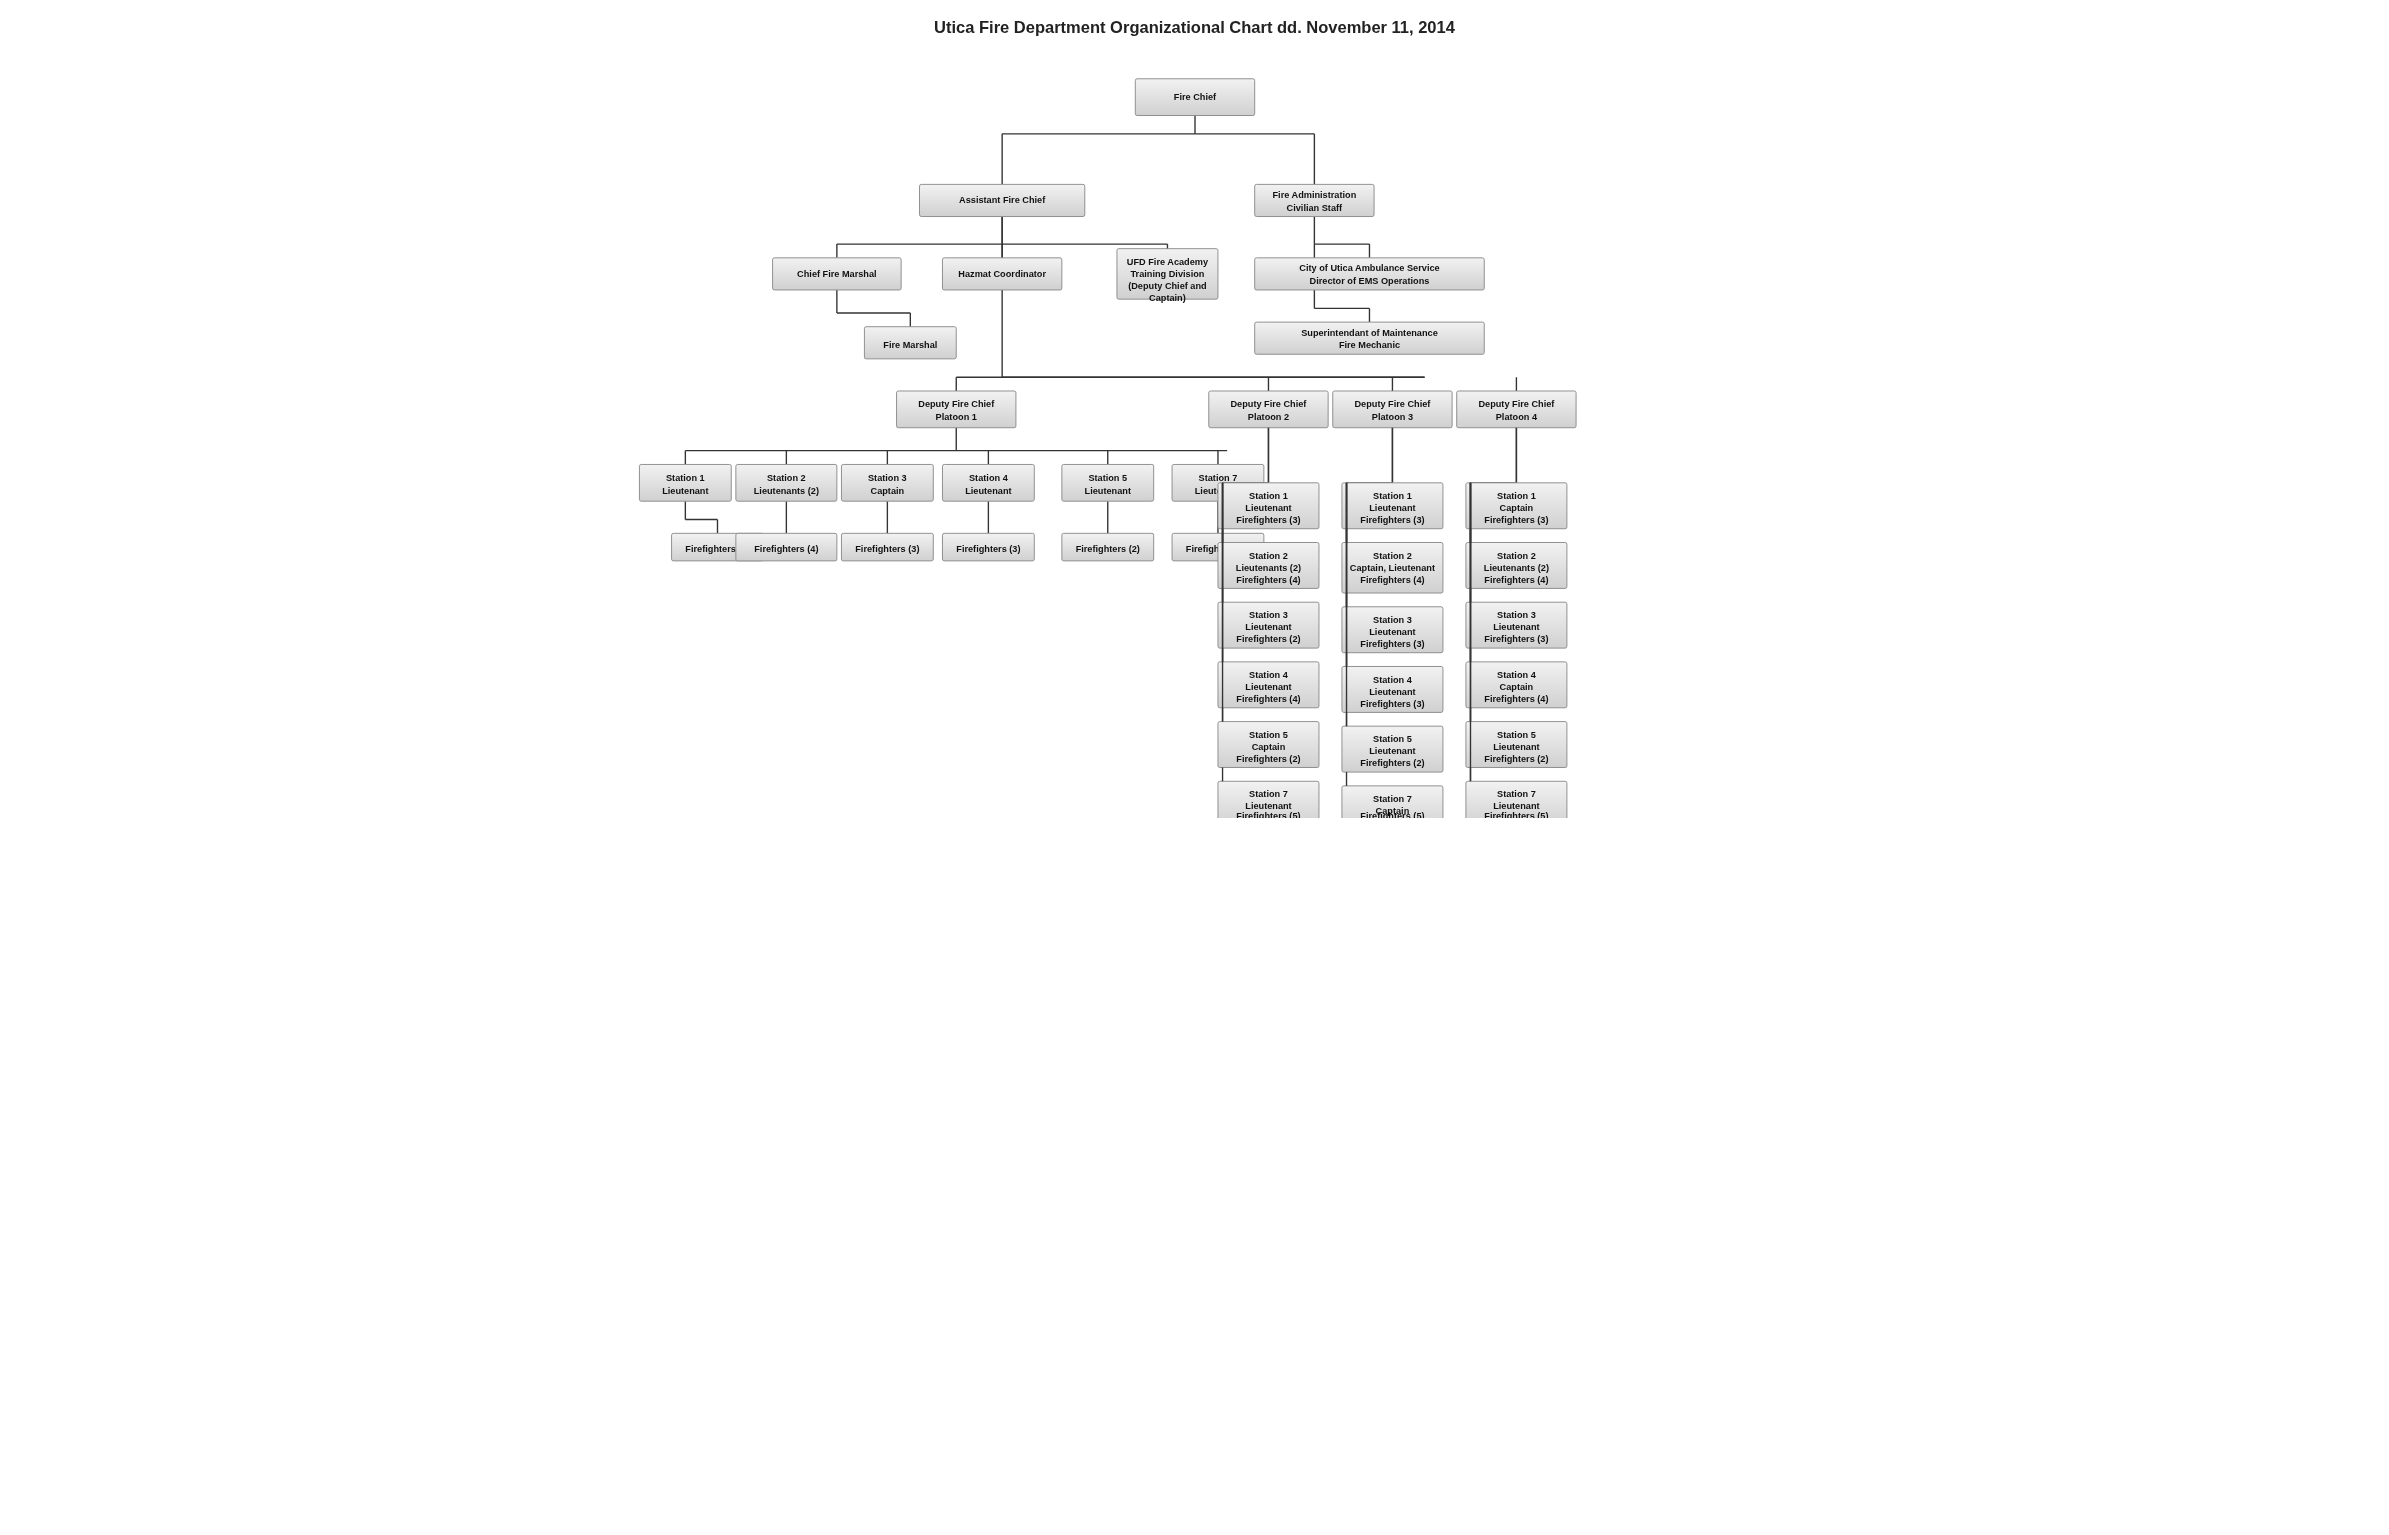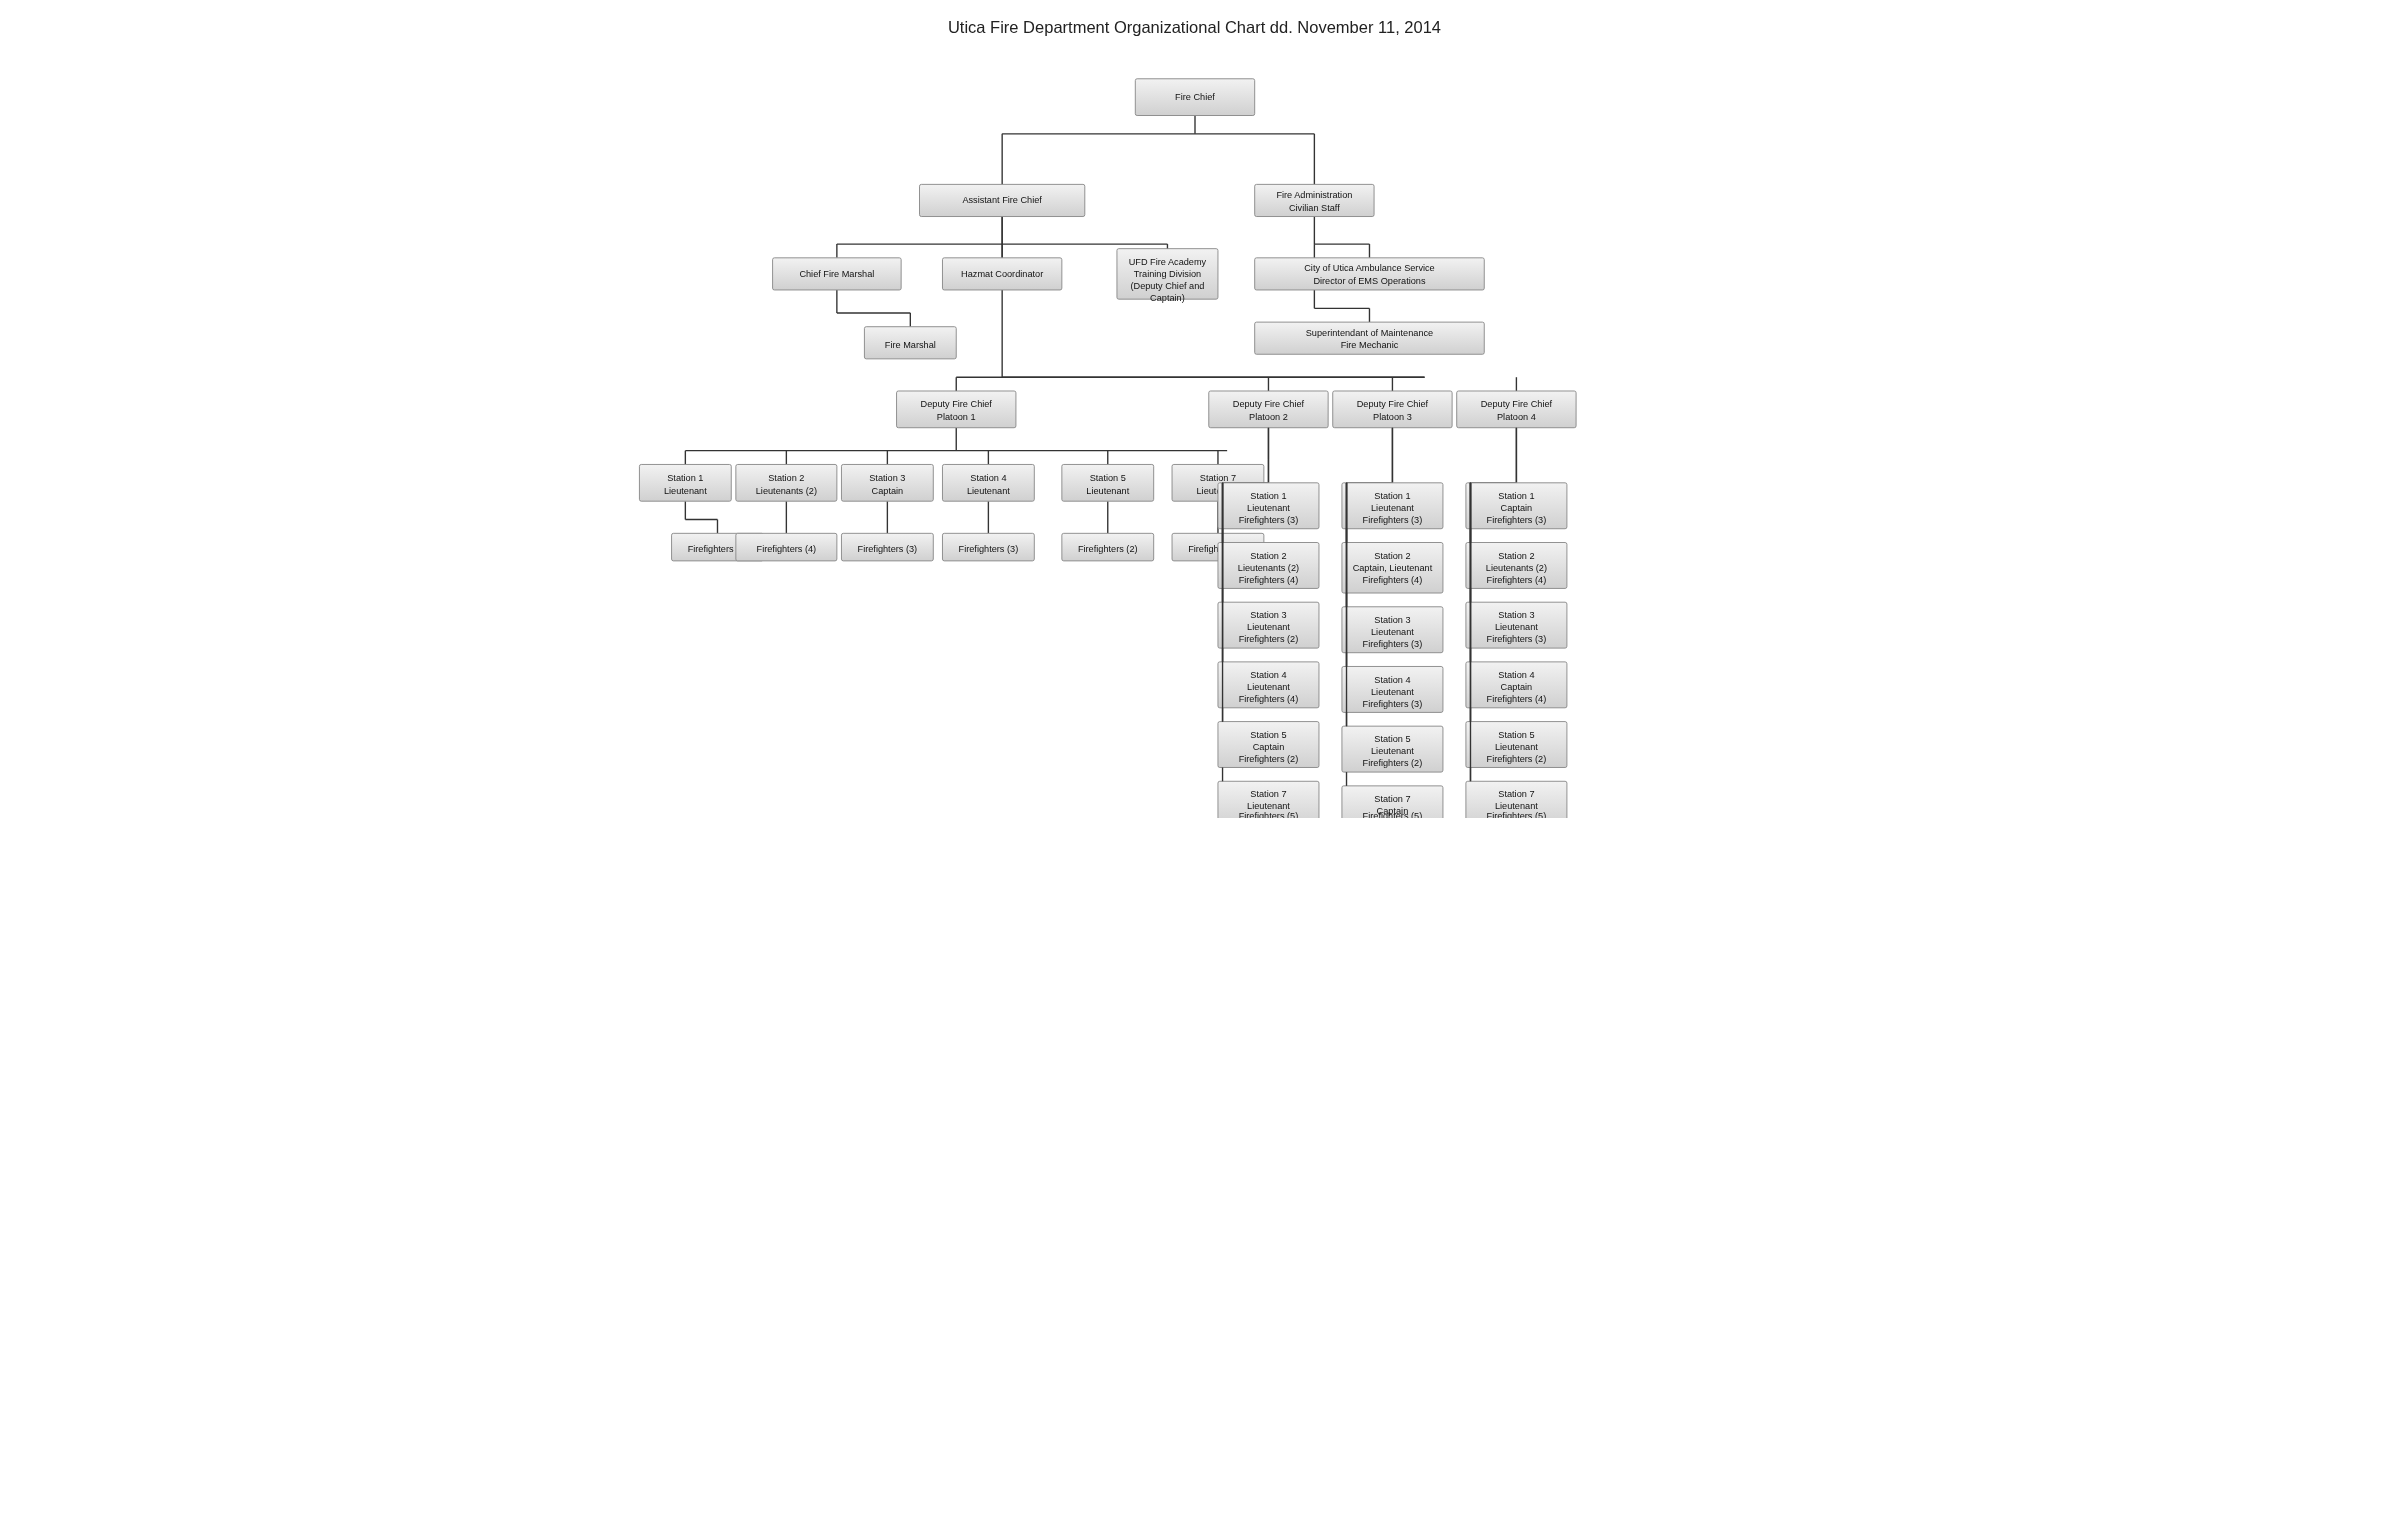--- a/index.html
+++ b/index.html
@@ -7,21 +7,21 @@
       background: #fff;
       font-family: Arial, sans-serif;
       font-size: 10px;
       color: #222;
       padding: 18.4px;
       min-width: 1194px;
     }
     h1 {
       text-align: center;
       font-size: 16.5px;
-      font-weight: normal;
+      font-weight: bold;
       margin-bottom: 27.6px;
     }
     
     svg {
       overflow: visible;
     }
     .org-node rect {
       fill: url(#nodeGrad);
       stroke: #888;
       stroke-width: 1;
@@ -37,21 +37,21 @@
       stroke: #333;
       stroke-width: 1.5;
       fill: none;
     }
   </style>
 </head>
 <body>
 
 <h1>Utica Fire Department Organizational Chart dd. November 11, 2014</h1>
 
-<div style="width:100%; overflow-x:auto;">
+<div style="width:100%; overflow-x:auto;font-weight:bold;">
 <svg id="org-svg" xmlns="http://www.w3.org/2000/svg" width="1158" height="753" viewBox="0 0 1260 820" style="display:block; margin:0 auto;font-size:11px">
   <defs>
     <linearGradient id="nodeGrad" x1="0" y1="0" x2="0" y2="1">
       <stop offset="0%" stop-color="#f2f2f2"></stop>
       <stop offset="100%" stop-color="#d0d0d0"></stop>
     </linearGradient>
   </defs>
 
   <line class="org-line" x1="630" y1="55" x2="630" y2="75"></line>
   <line class="org-line" x1="630" y1="75" x2="420" y2="75"></line>

